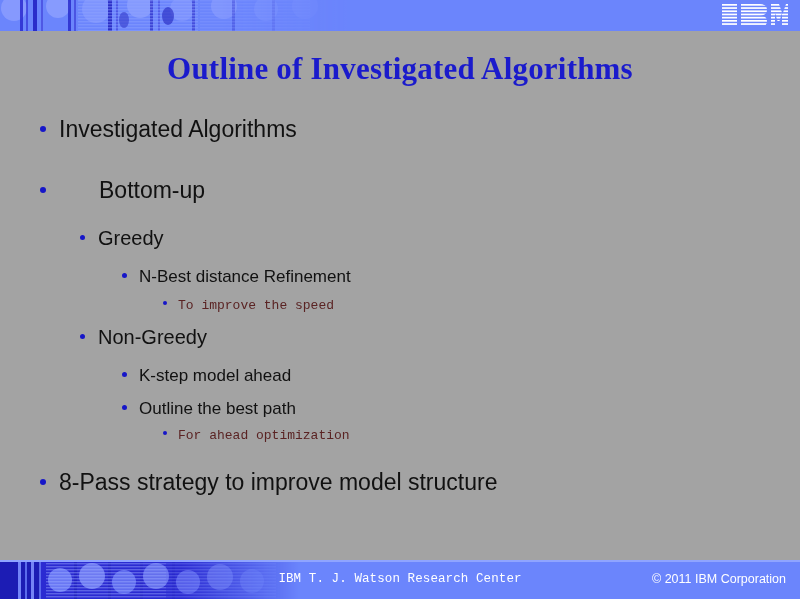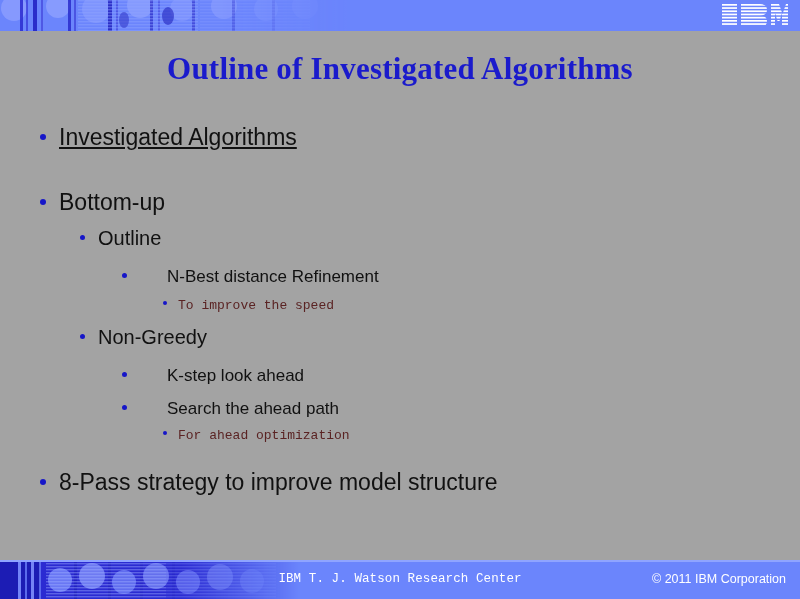--- a/index.html
+++ b/index.html
@@ -89,21 +89,21 @@
 
   
   .lvl1 { left: 40px; font-size: 23px; color: #111111; }
   .lvl1 .dot { width: 6px; height: 6px; margin-right: 13px; position: relative; top: -5px; }
 
   
   .lvl2 { left: 80px; font-size: 20px; color: #111111; }
   .lvl2 .dot { width: 5px; height: 5px; margin-right: 13px; position: relative; top: -5px; }
 
   
-  .lvl3 { left: 122px; font-size: 17px; color: #111111; gap: 28px; }
+  .lvl3 { left: 122px; font-size: 17px; color: #111111; }
   .lvl3 .dot { width: 5px; height: 5px; margin-right: 12px; position: relative; top: -4px; }
 
   
   .lvl4 { left: 163px; font-size: 13px; color: #5a2323; font-family: Liberation Mono, monospace; }
   .lvl4 .dot { width: 4px; height: 4px; margin-right: 11px; position: relative; top: -4px; }
 
   
   .footer-banner {
     position: absolute;
     left: 0;
@@ -234,58 +234,58 @@
           <path d="M49 0 H57 L60.5 10 L64 0 H66 V23 H60 V9 L57.5 17 H55.5 L53 9 V23 H49 Z"></path>
         </g>
       </svg>
     </div>
   </div>
 
   <div class="slide-title">Outline of Investigated Algorithms</div>
 
   <div class="body-area">
 
-    <div class="bullet-row lvl1" style="top:16px;text-decoration:underline;">
+    <div class="bullet-row lvl1" style="top:8px;">
       <span class="dot"></span>
       <span>Investigated Algorithms</span>
     </div>
 
-    <div class="bullet-row lvl1" style="top:81px;">
+    <div class="bullet-row lvl1" style="top:69px;gap:40px;">
       <span class="dot"></span>
       <span>Bottom-up</span>
     </div>
 
     <div class="bullet-row lvl2" style="top:119px;">
       <span class="dot"></span>
-      <span>Outline</span>
+      <span>Greedy</span>
     </div>
 
     <div class="bullet-row lvl3" style="top:159px;">
       <span class="dot"></span>
       <span>N-Best distance Refinement</span>
     </div>
 
     <div class="bullet-row lvl4" style="top:190px;">
       <span class="dot"></span>
       <span>To improve the speed</span>
     </div>
 
     <div class="bullet-row lvl2" style="top:218px;">
       <span class="dot"></span>
       <span>Non-Greedy</span>
     </div>
 
     <div class="bullet-row lvl3" style="top:258px;">
       <span class="dot"></span>
-      <span>K-step look ahead</span>
+      <span>K-step model ahead</span>
     </div>
 
     <div class="bullet-row lvl3" style="top:291px;">
       <span class="dot"></span>
-      <span>Search the ahead path</span>
+      <span>Outline the best path</span>
     </div>
 
     <div class="bullet-row lvl4" style="top:320px;">
       <span class="dot"></span>
       <span>For ahead optimization</span>
     </div>
 
     <div class="bullet-row lvl1" style="top:361px;">
       <span class="dot"></span>
       <span>8-Pass strategy to improve model structure</span>

